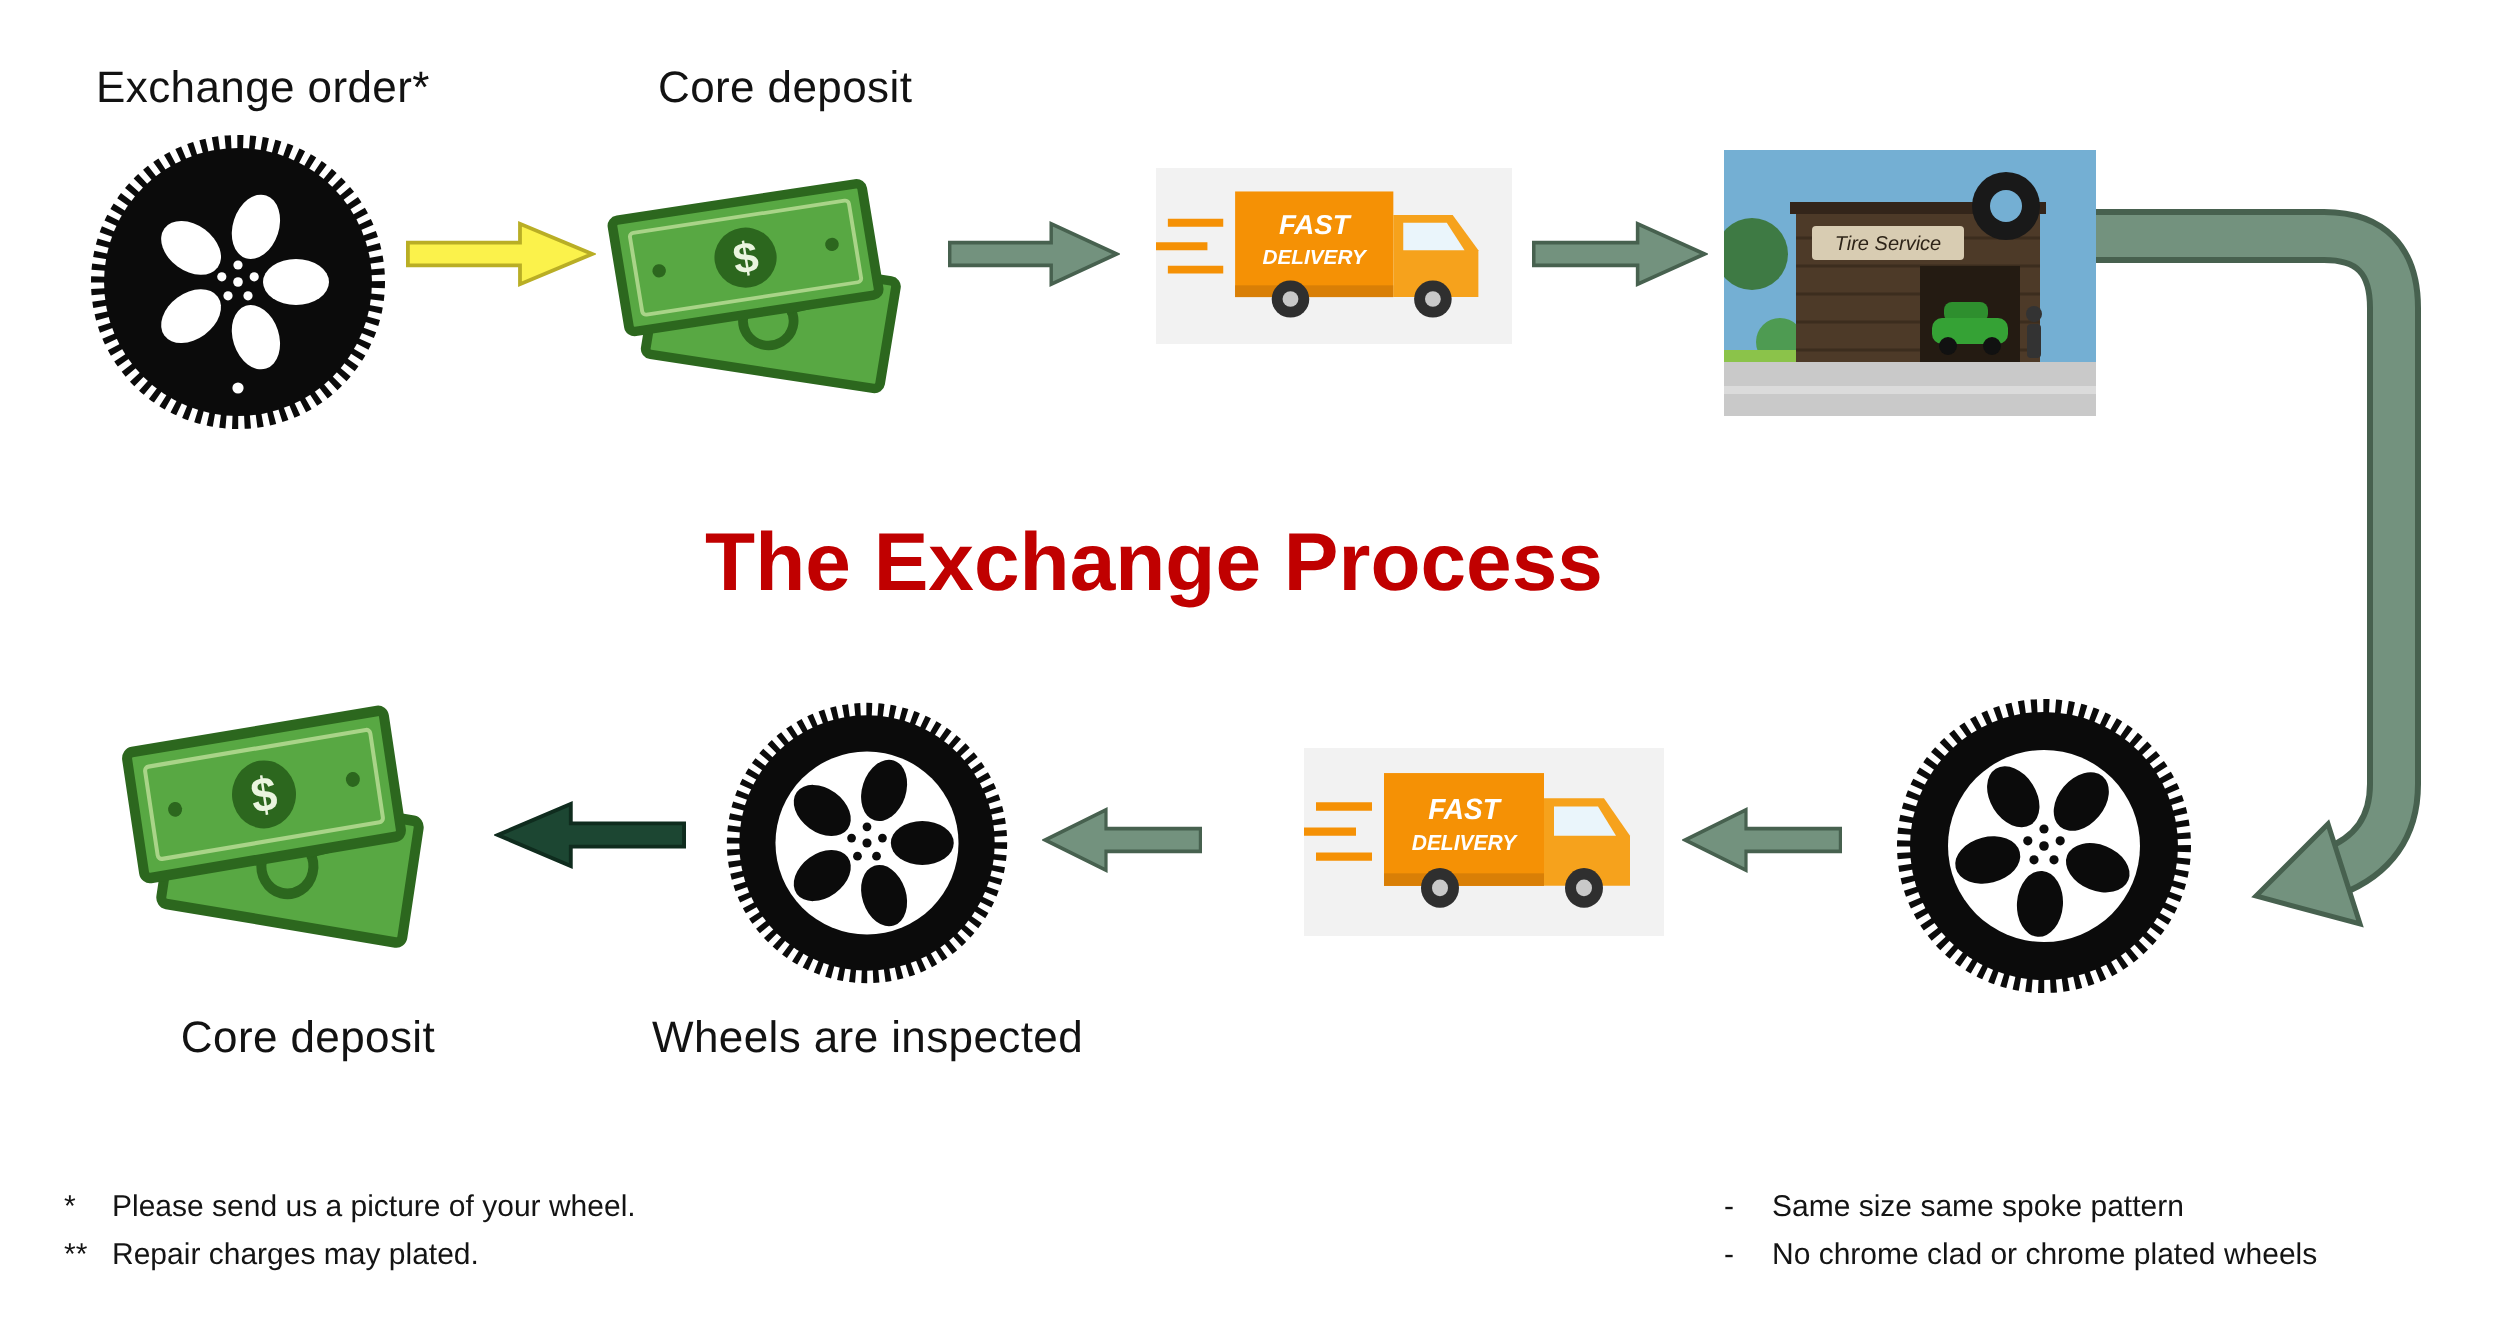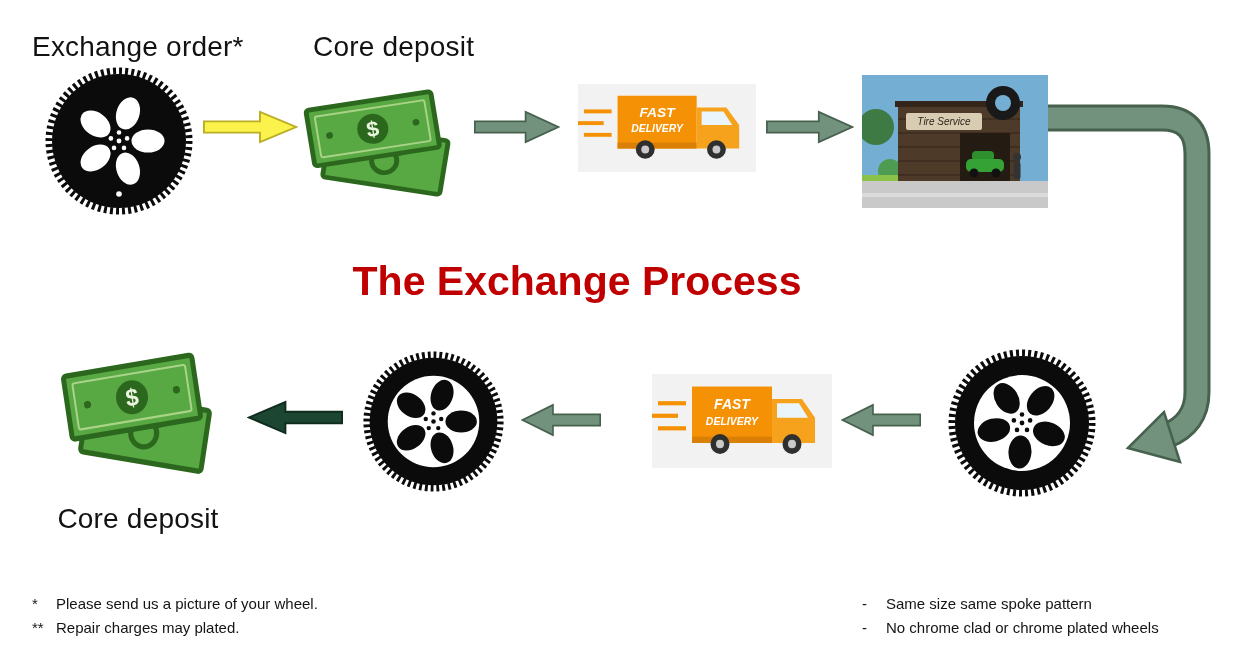--- a/index.html
+++ b/index.html
@@ -1,20 +1,20 @@
 <!DOCTYPE html>
 <html><head>
 <meta charset="utf-8">
 <style>
   * { margin:0; padding:0; box-sizing:border-box; }
   html,body { background:#ffffff; }
   body { font-family:"Liberation Sans", sans-serif; width:1250px; height:666px; }
   .canvas { position:relative; width:1250px; height:666px; background:#ffffff; overflow:hidden; }
   .abs { position:absolute; }
-  .step-label { font-size:28px; color:#121212; white-space:nowrap; letter-spacing:.2px; }
+  .step-label { font-size:22px; color:#121212; white-space:nowrap; letter-spacing:.2px;margin-left:16px; }
   .title { font-size:41px; font-weight:700; color:#C00000; white-space:nowrap;text-align:center; }
   .center-x { transform:translateX(-50%); }
   .refund-label { width:200px; text-align:center; line-height:28px; }
   .footnotes { font-size:15px; color:#141414; }
   .footnote-row { display:flex; margin-bottom:7px; white-space:nowrap; }
   .fn-marker { flex:0 0 24px; }
   svg text { font-family:"Liberation Sans", sans-serif; }
 </style>
 </head>
 <body>
@@ -214,20 +214,21 @@
       <circle cx="80.0" cy="81.9" r="2.3"></circle>
       <circle cx="70.0" cy="81.9" r="2.3"></circle>
       <circle cx="66.9" cy="72.4" r="2.3"></circle>
       <circle cx="75" cy="75" r="2.4"></circle>
     </g>
   </svg>
 
   <div class="abs step-label refund-label" style="left:38px; top:505px;">
     <div>Core deposit</div>
   </div>
+  <div class="abs step-label" style="left:310px; top:506px;">Wheels are inspected</div>
 
   <div class="abs footnotes" style="left:32px; top:595px;">
     <div class="footnote-row">
       <span class="fn-marker">*</span>
       <span>Please send us a picture of your wheel.</span>
     </div>
     <div class="footnote-row">
       <span class="fn-marker">**</span>
       <span>Repair charges may plated.</span>
     </div>

